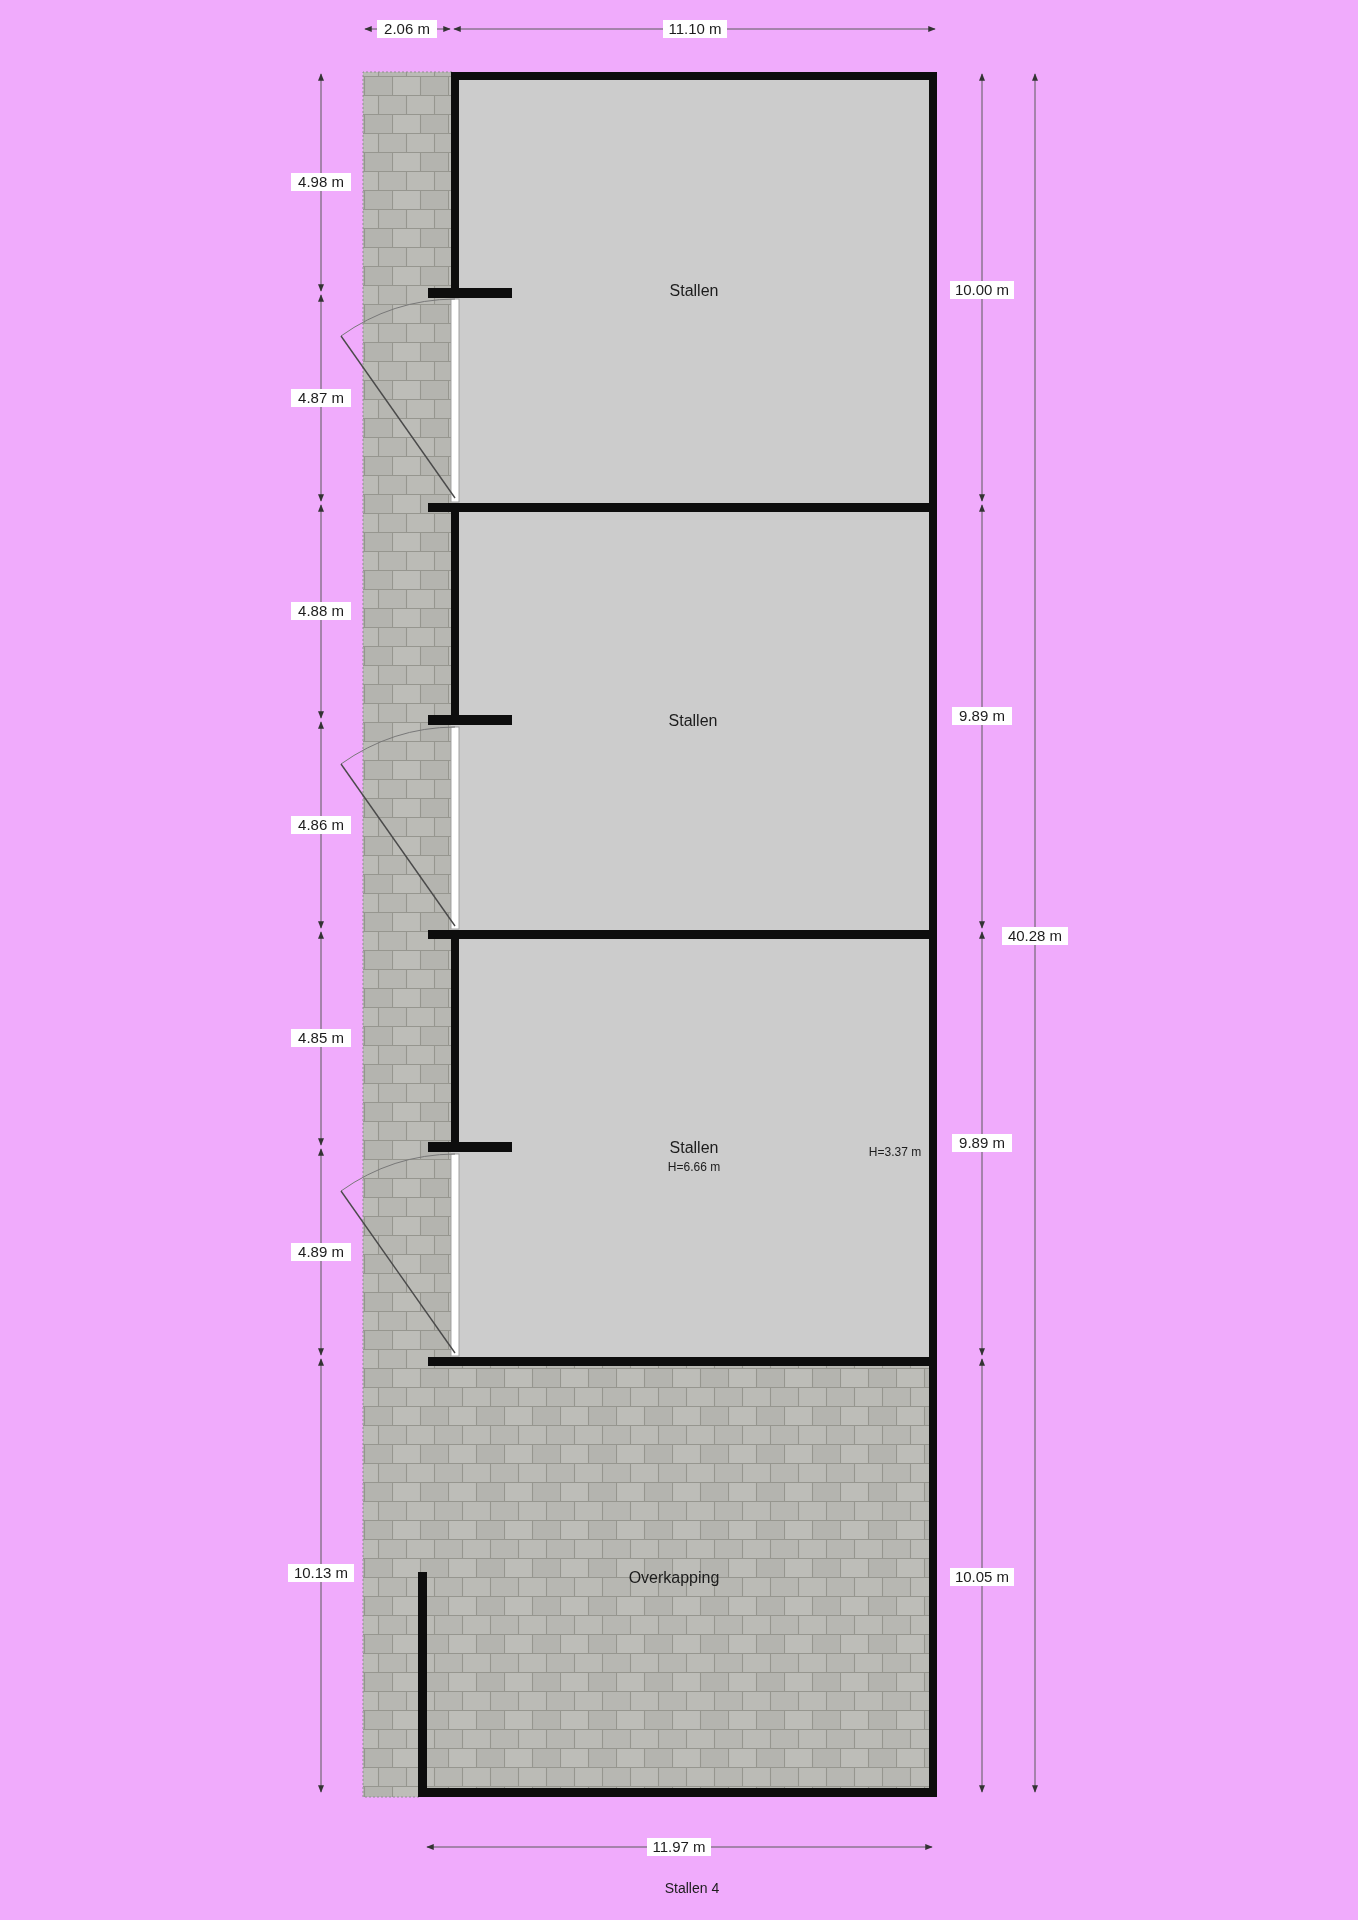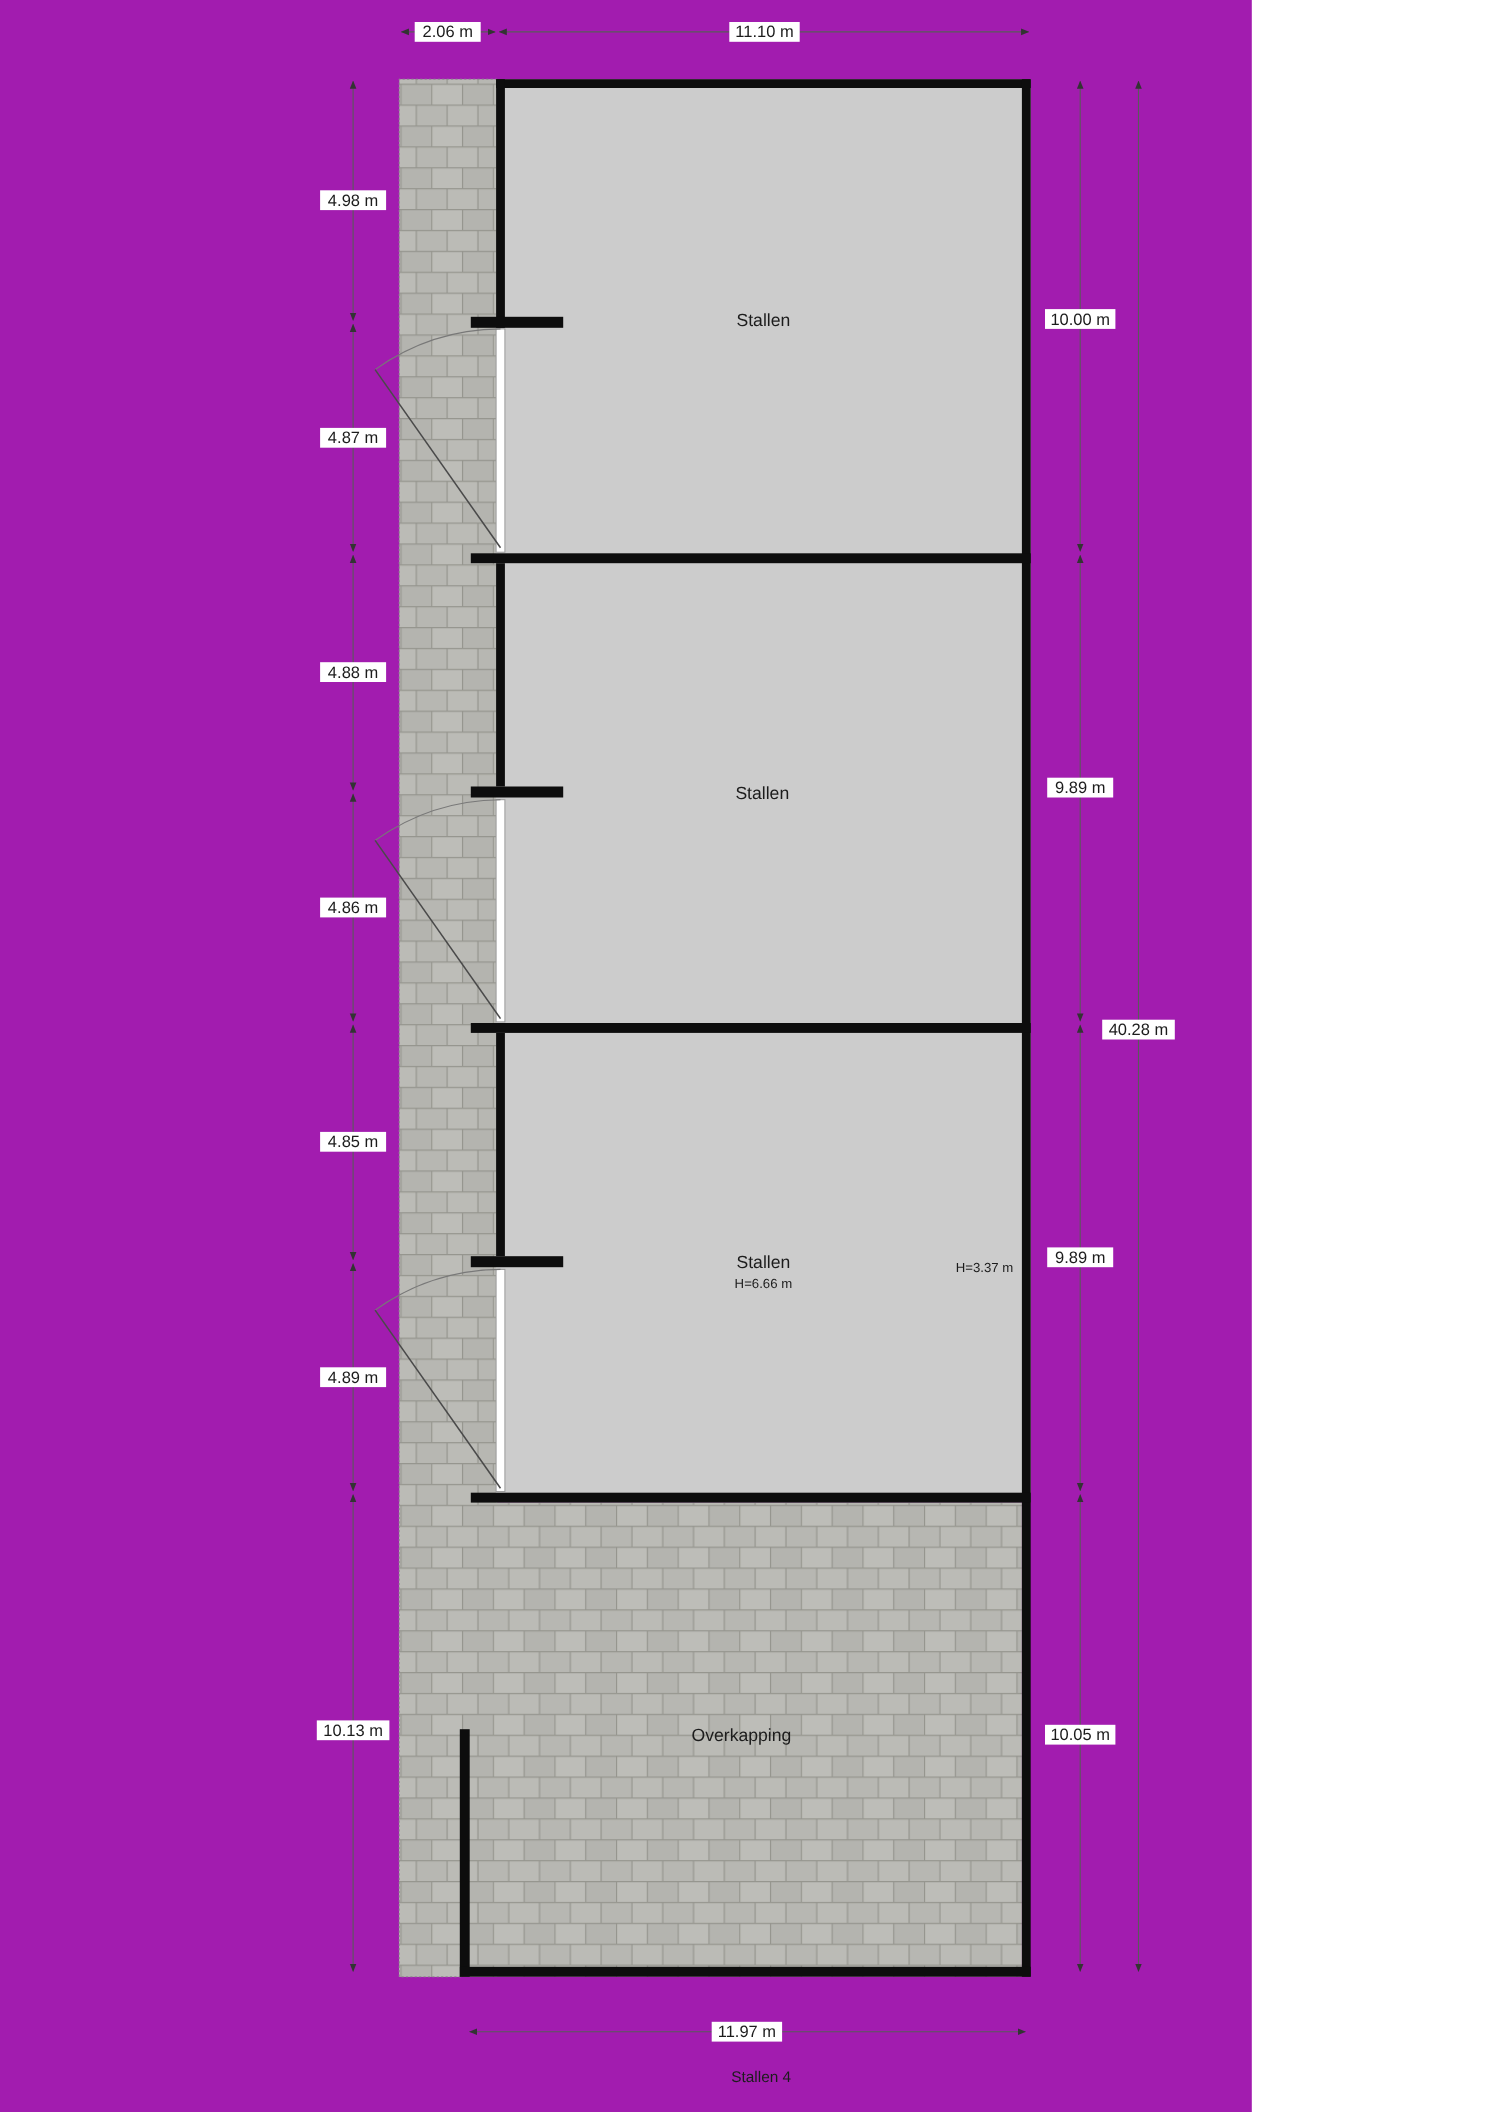--- a/index.html
+++ b/index.html
@@ -1,16 +1,16 @@
 <!DOCTYPE html>
 <html><head>
 <meta charset="utf-8">
 <style>
   html,body{margin:0;padding:0;background:#ffffff;}
-  .page{width:1138px;height:1920px;position:relative;background:#a21caf;overflow:hidden;}
+  .page{width:1358px;height:1920px;position:relative;background:#f0abfc;overflow:hidden;}
   svg{display:block;}
   text{font-family:"Liberation Sans",sans-serif;fill:#1c1c1c;}
   .dim-text{font-size:15px;}
   .room-text{font-size:16px;}
   .h-text{font-size:12px;}
   .title-text{font-size:14px;}
   .dimline{stroke:#5a5a5a;stroke-width:1;fill:none;}
   .wall{fill:#0d0d0d;}
   .doorframe{fill:#ffffff;stroke:#9a9a9a;stroke-width:0.9;}
   .swingarc{fill:none;stroke:#787878;stroke-width:1;}

